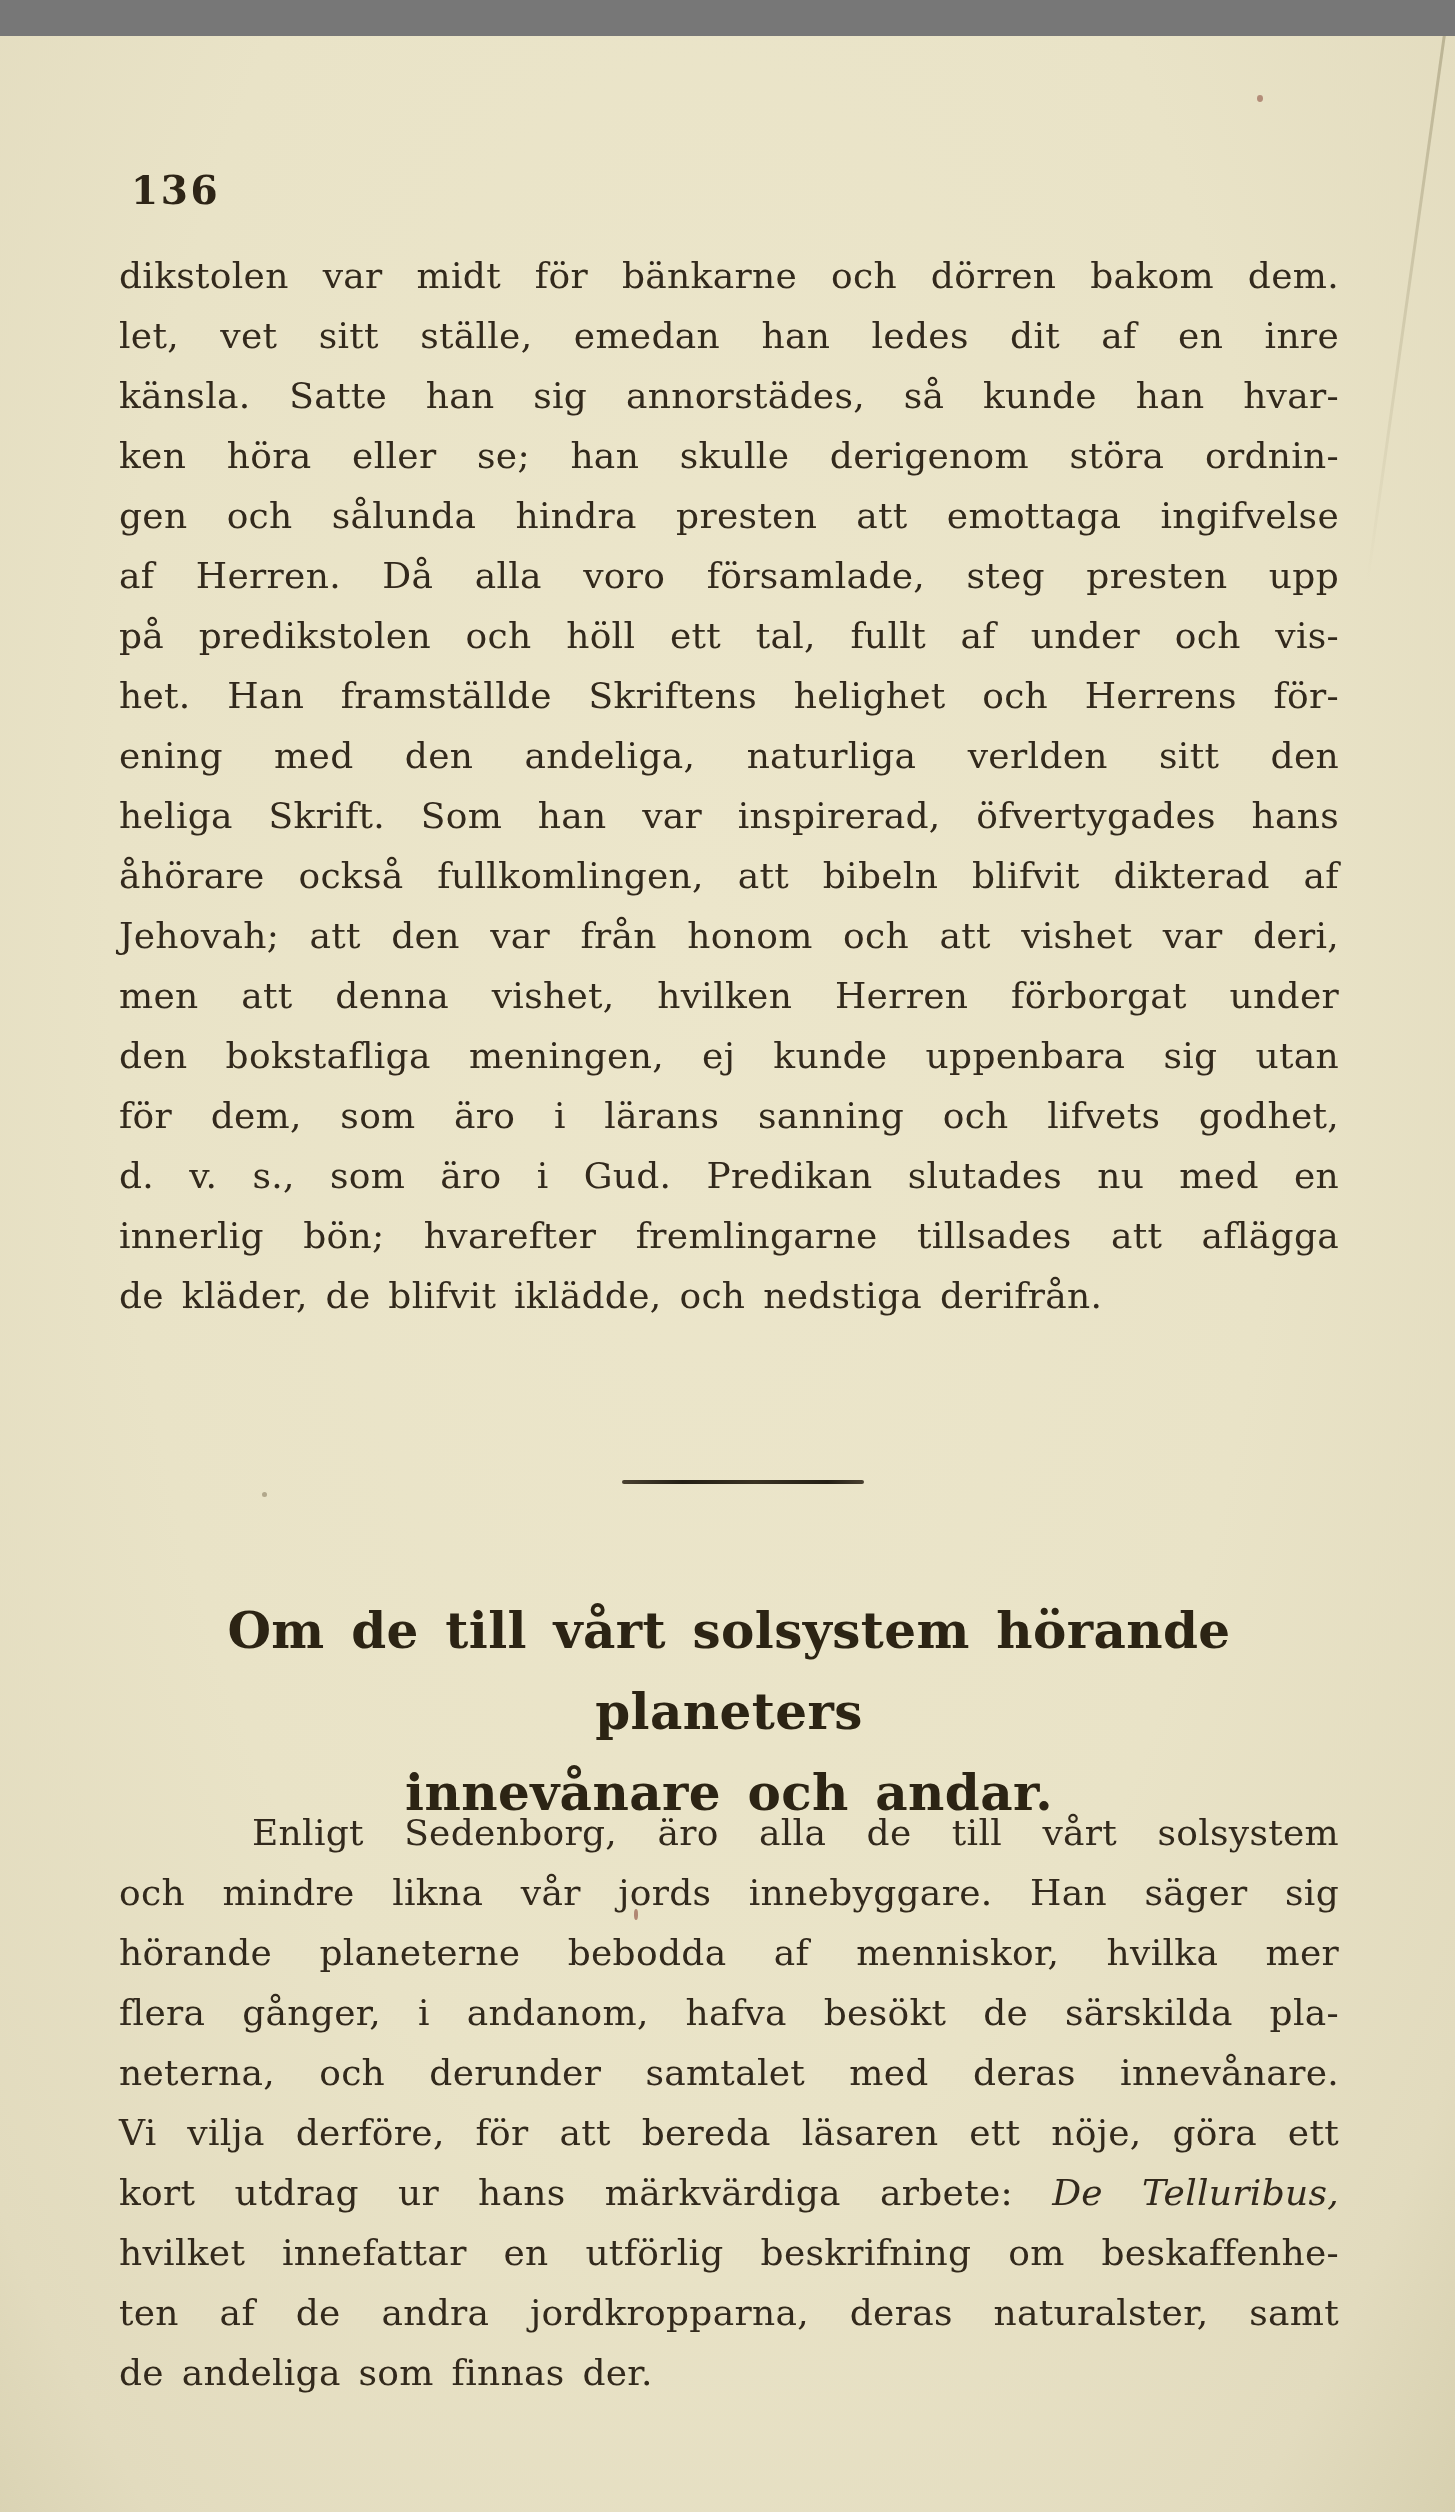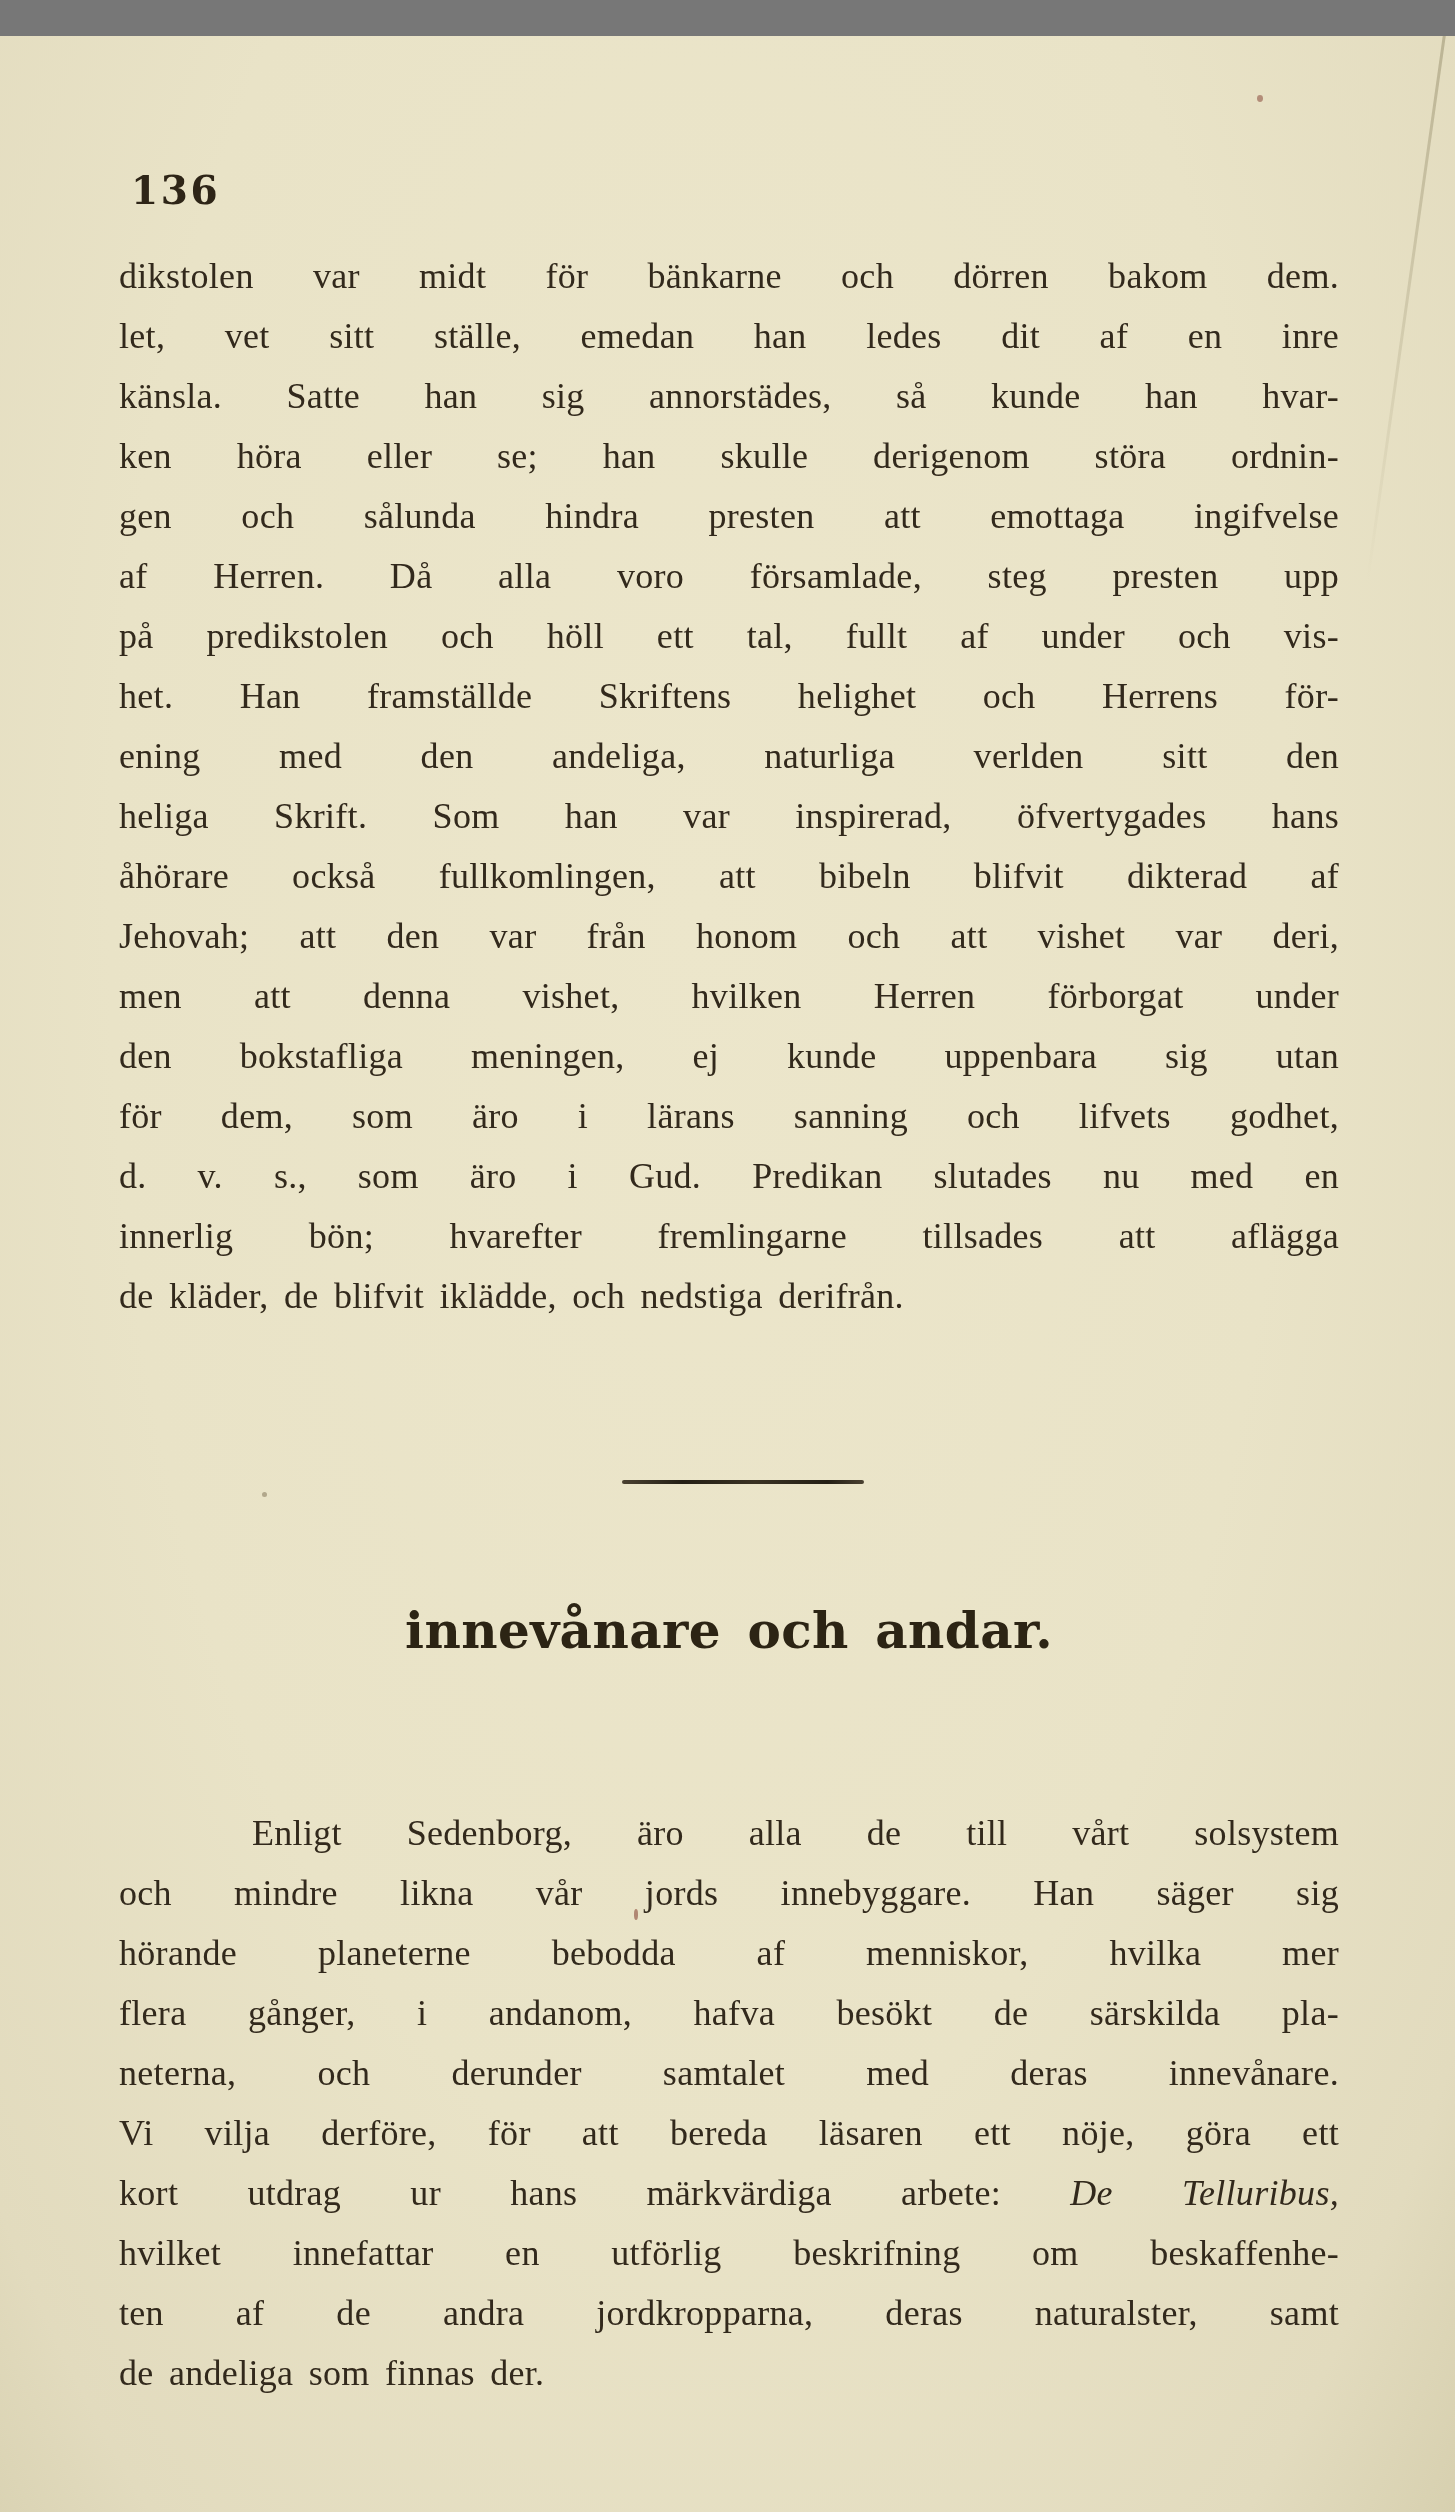--- a/index.html
+++ b/index.html
@@ -19,21 +19,20 @@
     color:#2e2517;
   }
   .para{
     position:absolute;left:119px;width:1220px;
     font-size:36px;line-height:60px;
     letter-spacing:0.3px;word-spacing:6.1px;
   }
   .para .line{
     text-align:justify;
     text-align-last:justify;
-    font-family:Liberation Serif, serif;
   }
   .para .line:last-child{text-align-last:left;}
   .para.p2 .line:first-of-type{text-indent:133px;}
   .it{font-style:italic;}
   .divider{
     position:absolute;left:622px;top:1444px;width:242px;height:4.4px;
     background:linear-gradient(90deg,#4a4131,#241f15 25%,#3a3223 55%,#241f15 85%,#4a4131);
     border-radius:2.6px;
   }
   .heading{
@@ -104,20 +103,21 @@
       <div class="line"><span class="t">d. v. s., som äro i Gud. Predikan slutades nu med en</span><span class="it"></span></div>
 
       <div class="line"><span class="t">innerlig bön; hvarefter fremlingarne tillsades att aflägga</span><span class="it"></span></div>
 
       <div class="line"><span class="t">de kläder, de blifvit iklädde, och nedstiga derifrån.</span><span class="it"></span></div>
     </div>
 
   <div class="divider"></div>
 
   <div class="heading">
+    <div>Om de till vårt solsystem hörande planeters</div>
     <div>innevånare och andar.</div>
   </div>
 
   <div class="para p2" style="top:1767px;">
 
       <div class="line"><span class="t">Enligt Sedenborg, äro alla de till vårt solsystem</span><span class="it"></span></div>
 
       <div class="line"><span class="t">och mindre likna vår jords innebyggare. Han säger sig</span><span class="it"></span></div>
 
       <div class="line"><span class="t">hörande planeterne bebodda af menniskor, hvilka mer</span><span class="it"></span></div>

